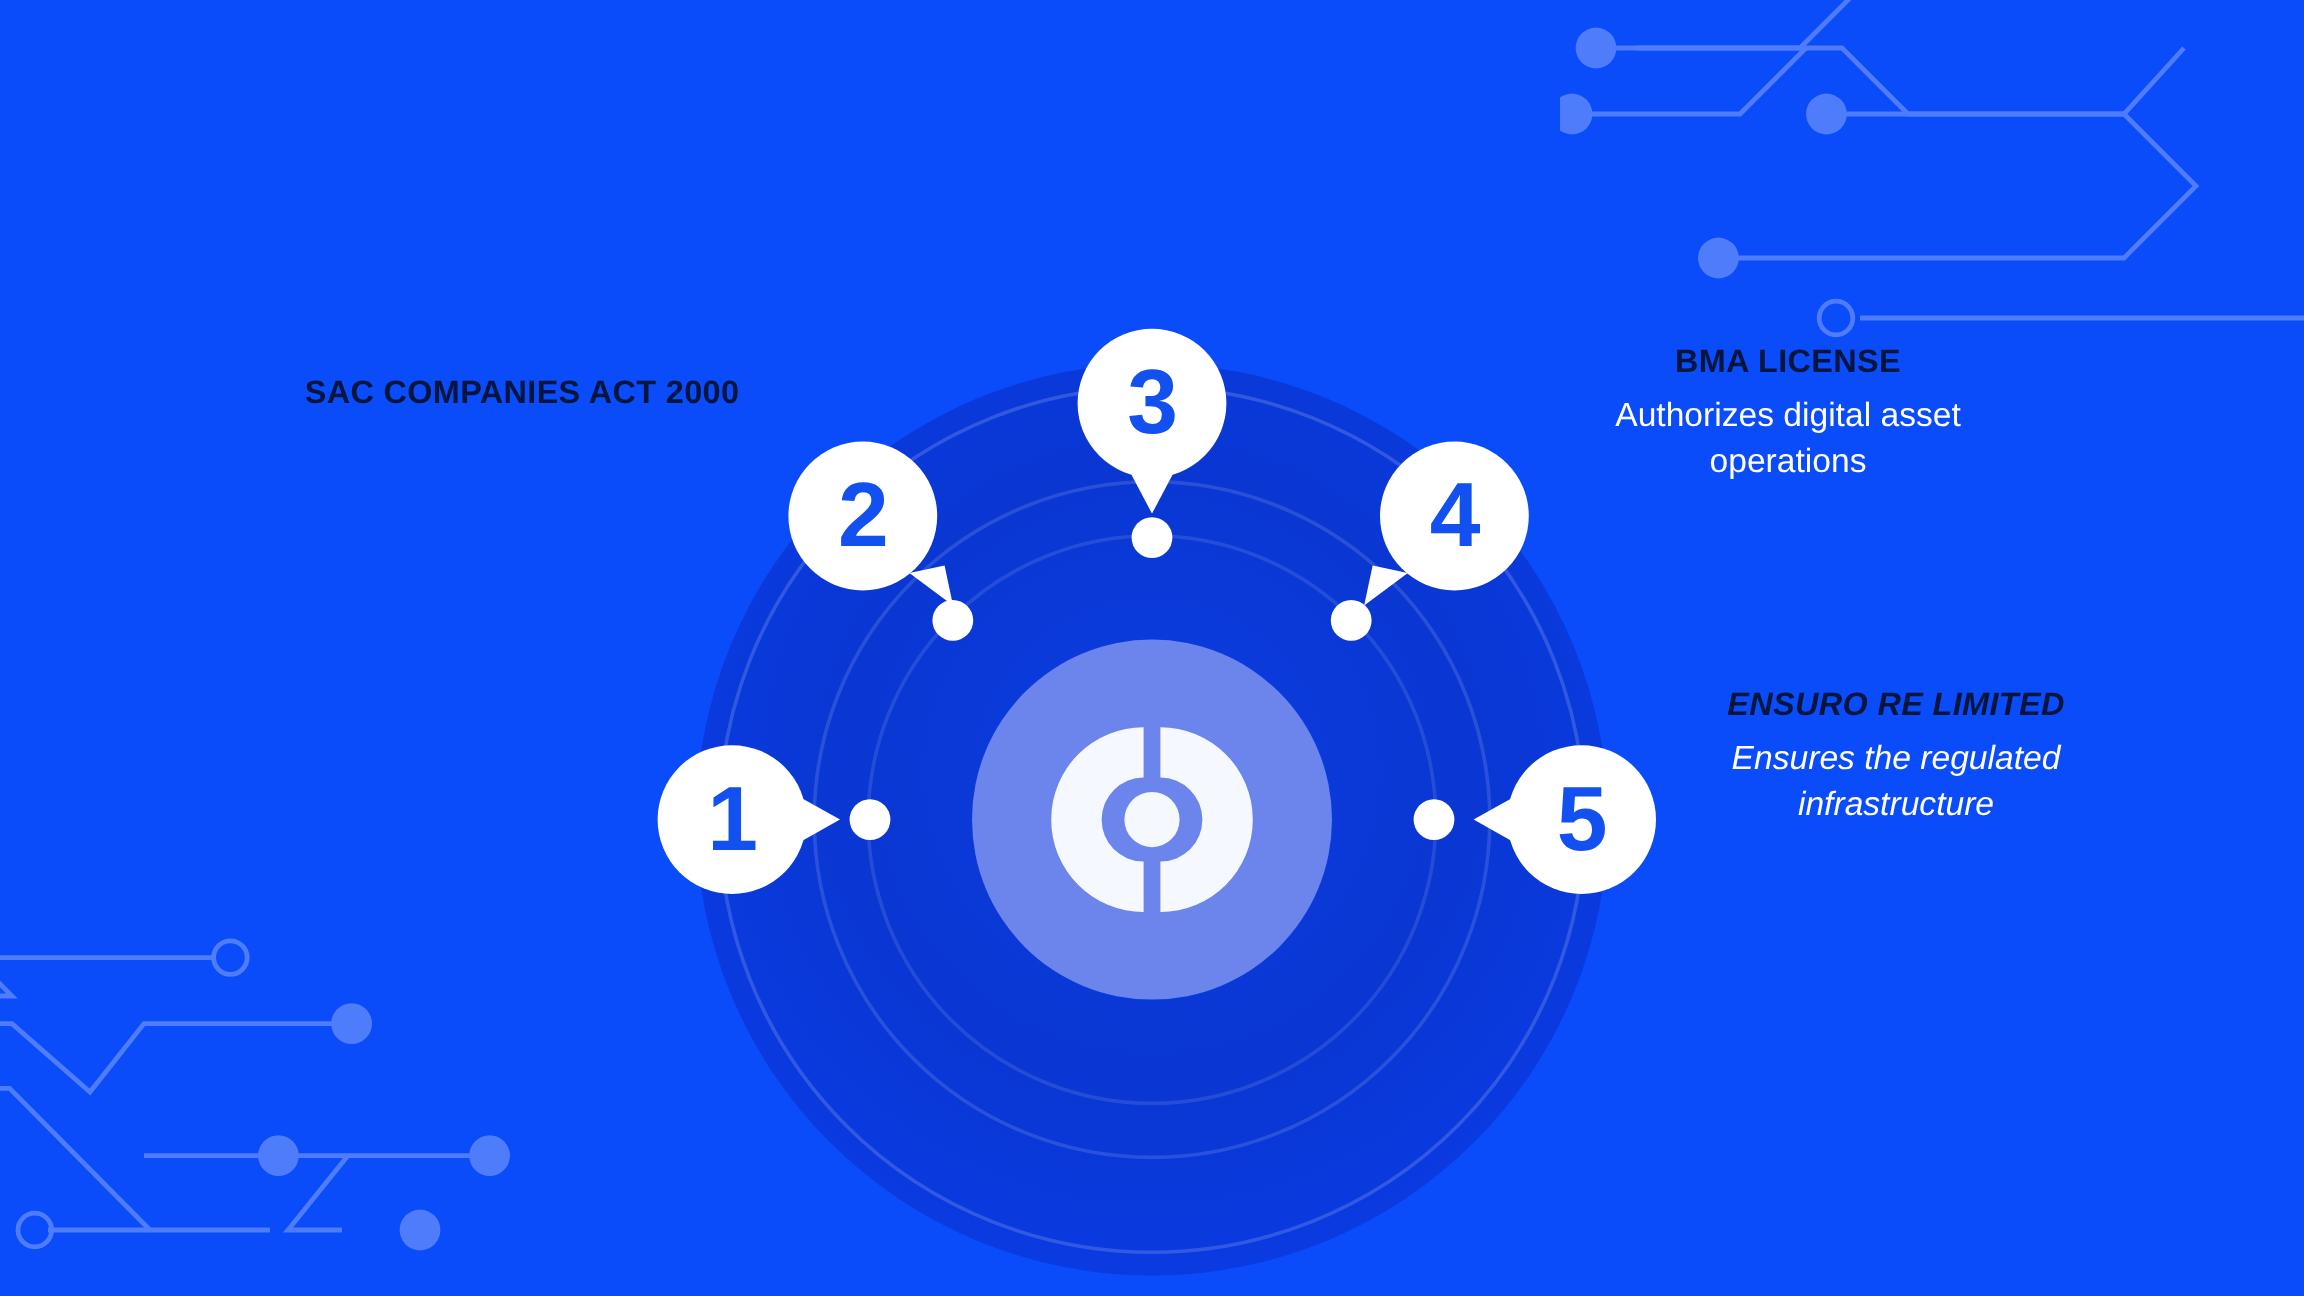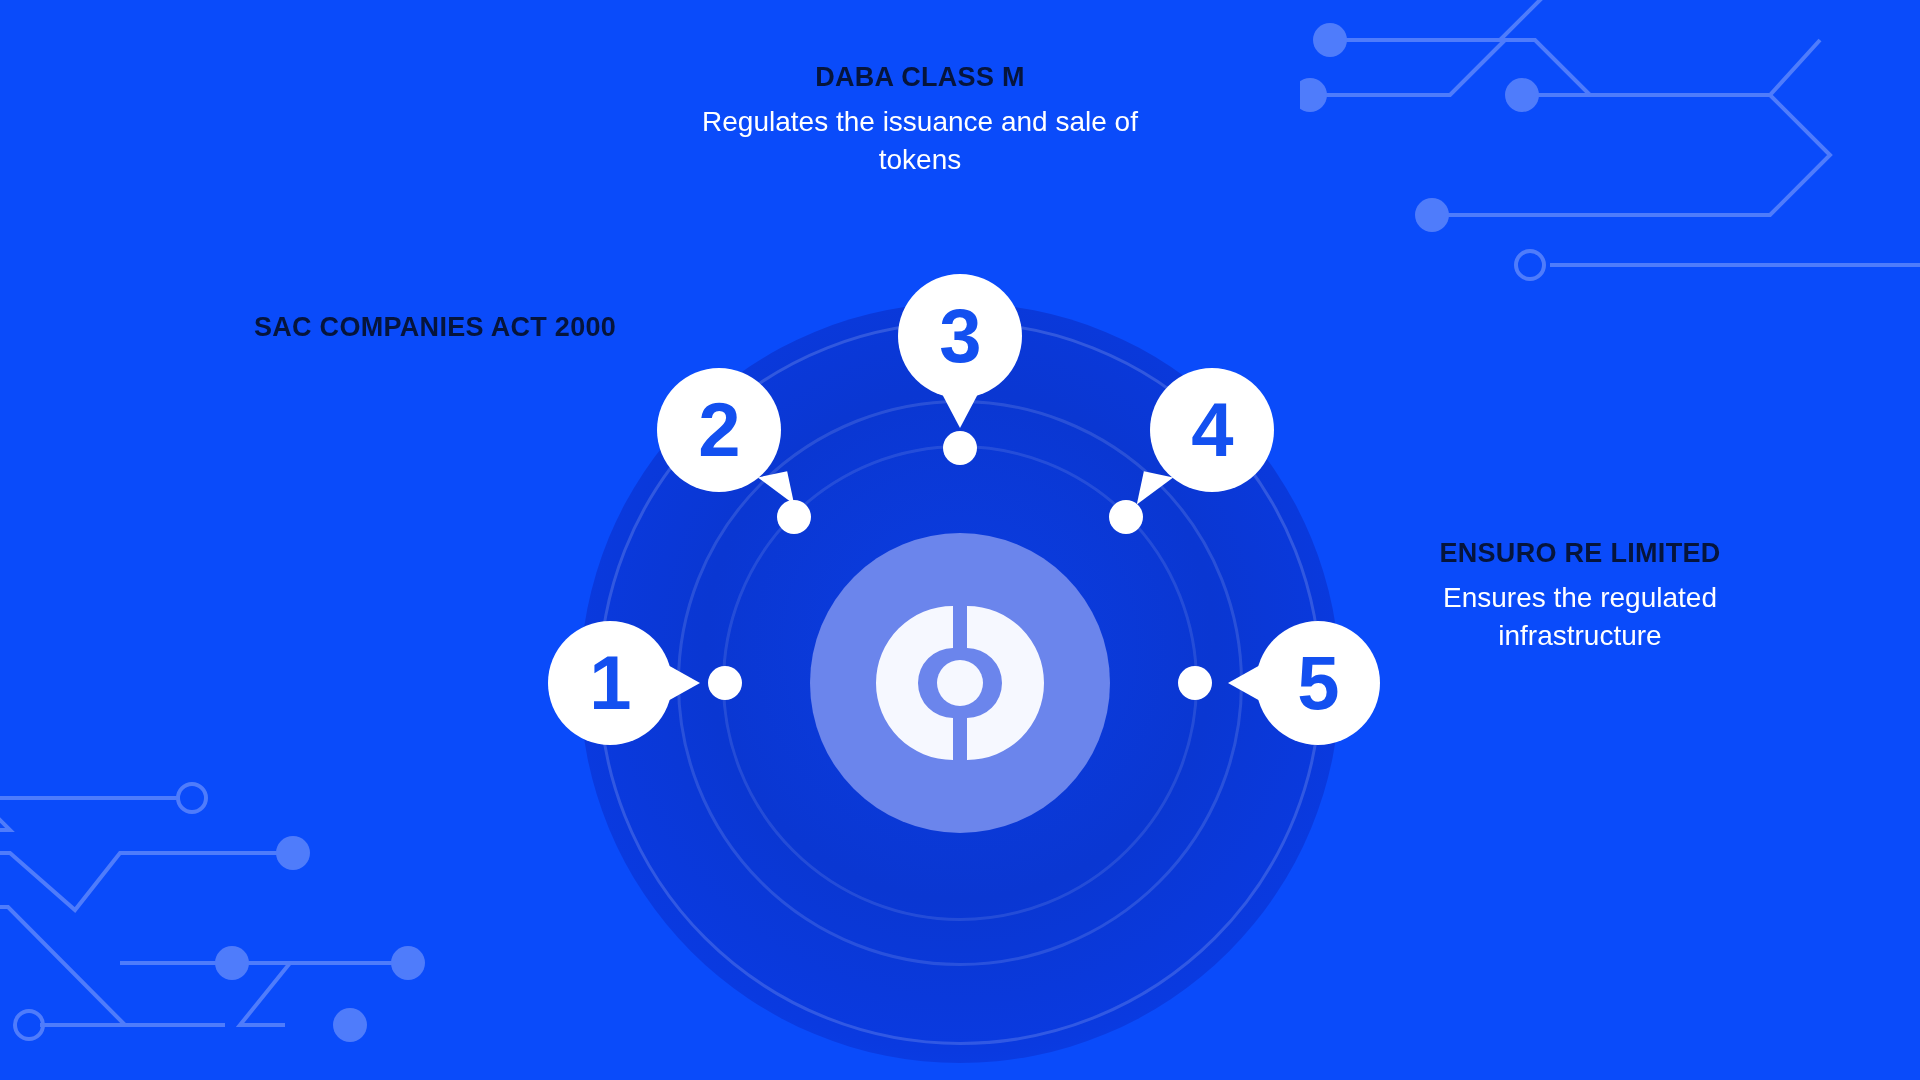--- a/index.html
+++ b/index.html
@@ -128,21 +128,21 @@
     color:#ffffff;
     line-height:1.33;
     font-weight:400;
     font-family:"Liberation Sans", sans-serif;
   }
 
   #label-daba   {left:700px; top:62px;  width:440px;}
   #label-sac    {left:215px; top:276px; width:440px;margin-top:36px;}
   #label-bma    {left:1290px;top:286px; width:400px;}
   #label-asset  {left:160px; top:570px; width:440px;}
-  #label-ensuro {left:1370px;top:538px; width:420px;}
+  #label-ensuro {left:1370px;top:572px; width:420px;font-style:italic;}
 </style>
 </head>
 <body>
 
 <div class="stage">
 
   <svg class="circuit" id="circuit-tr" width="620" height="290" viewBox="0 0 620 290" fill="none">
     <g stroke="#4f7cfb" stroke-width="4" fill="none">
       <path d="M30 40 H200 L250 -10"></path>
       <path d="M64 40 H235 L290 95 H470 L520 40"></path>
@@ -226,29 +226,29 @@
     <div class="tail tail-dl"></div>
   </div>
 
   <div class="bubble" id="bubble-5" style="left:1318px;top:683px;">
     <div class="disc">
       <span class="num">5</span>
     </div>
     <div class="tail tail-left"></div>
   </div>
 
-  <div class="label" id="label-daba">
-    <h3>DABA CLASS M</h3>
-    <p>Regulates the issuance and sale of tokens</p>
-  </div>
 
   <div class="label" id="label-sac">
     <h3>SAC COMPANIES ACT 2000</h3>
   </div>
 
+  <div class="label" id="label-bma">
+    <h3>BMA LICENSE</h3>
+    <p>Authorizes digital asset operations</p>
+  </div>
 
 
   <div class="label" id="label-ensuro">
     <h3>ENSURO RE LIMITED</h3>
     <p>Ensures the regulated infrastructure</p>
   </div>
 
 </div>
 
 </body></html>

